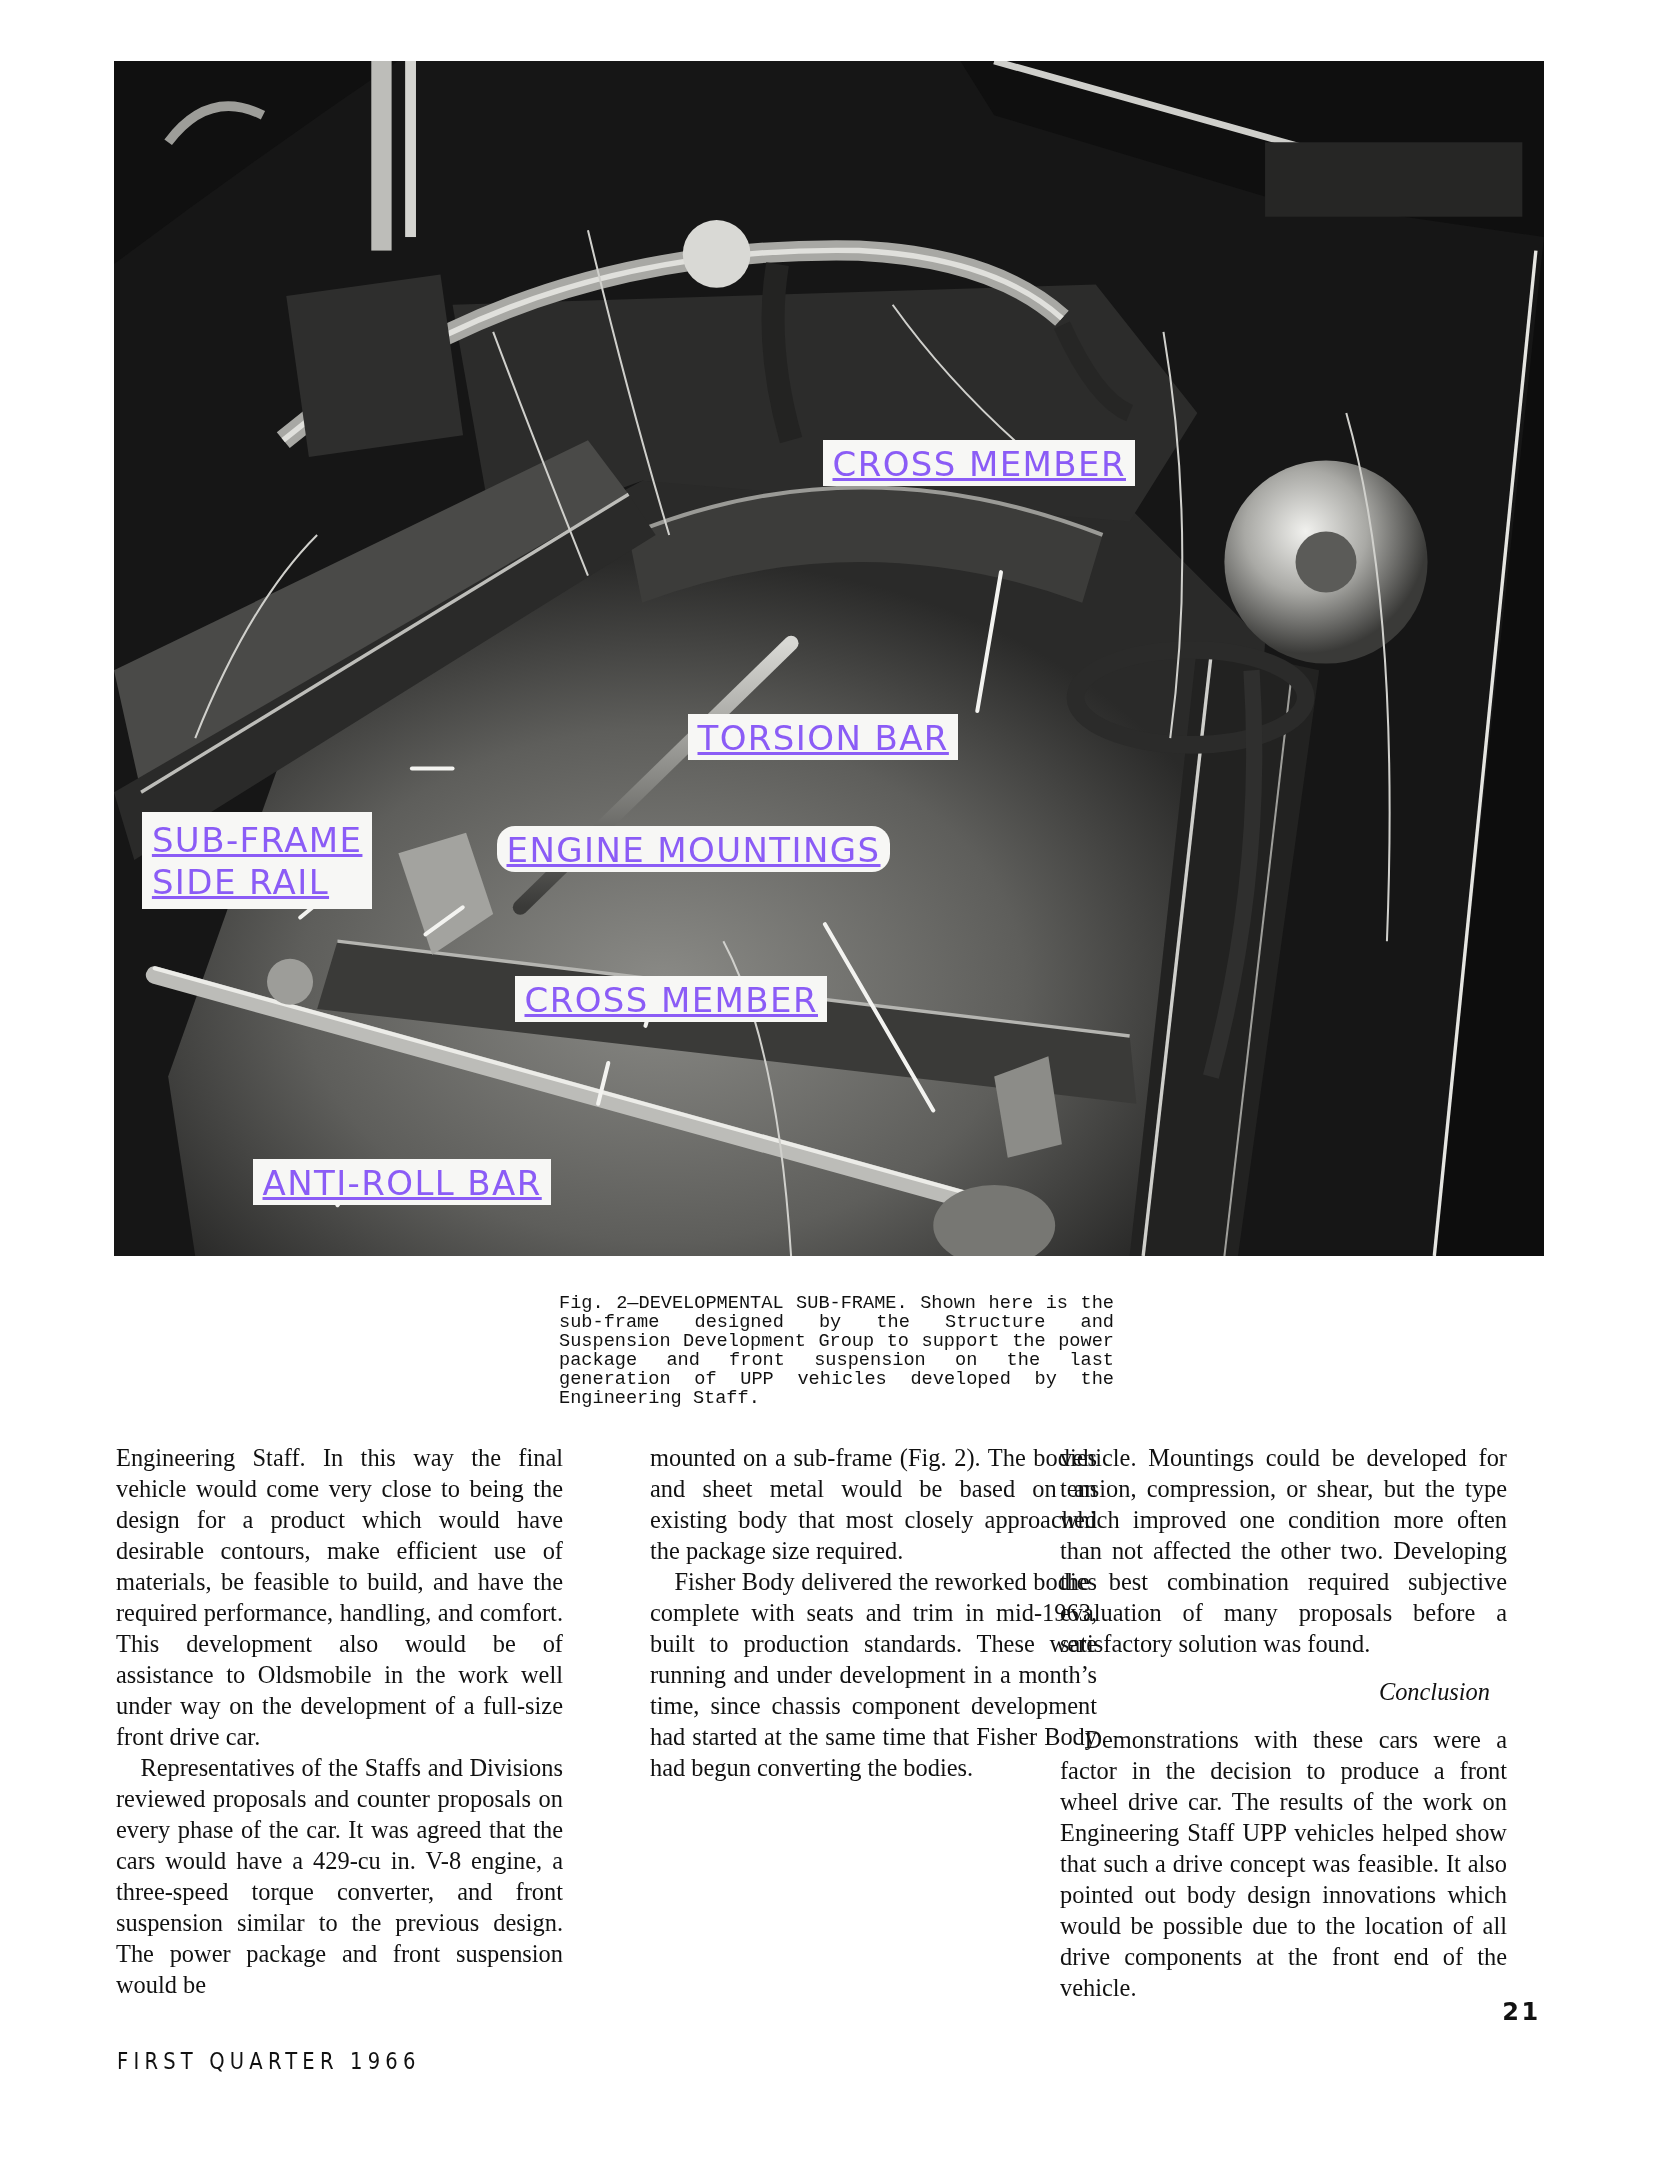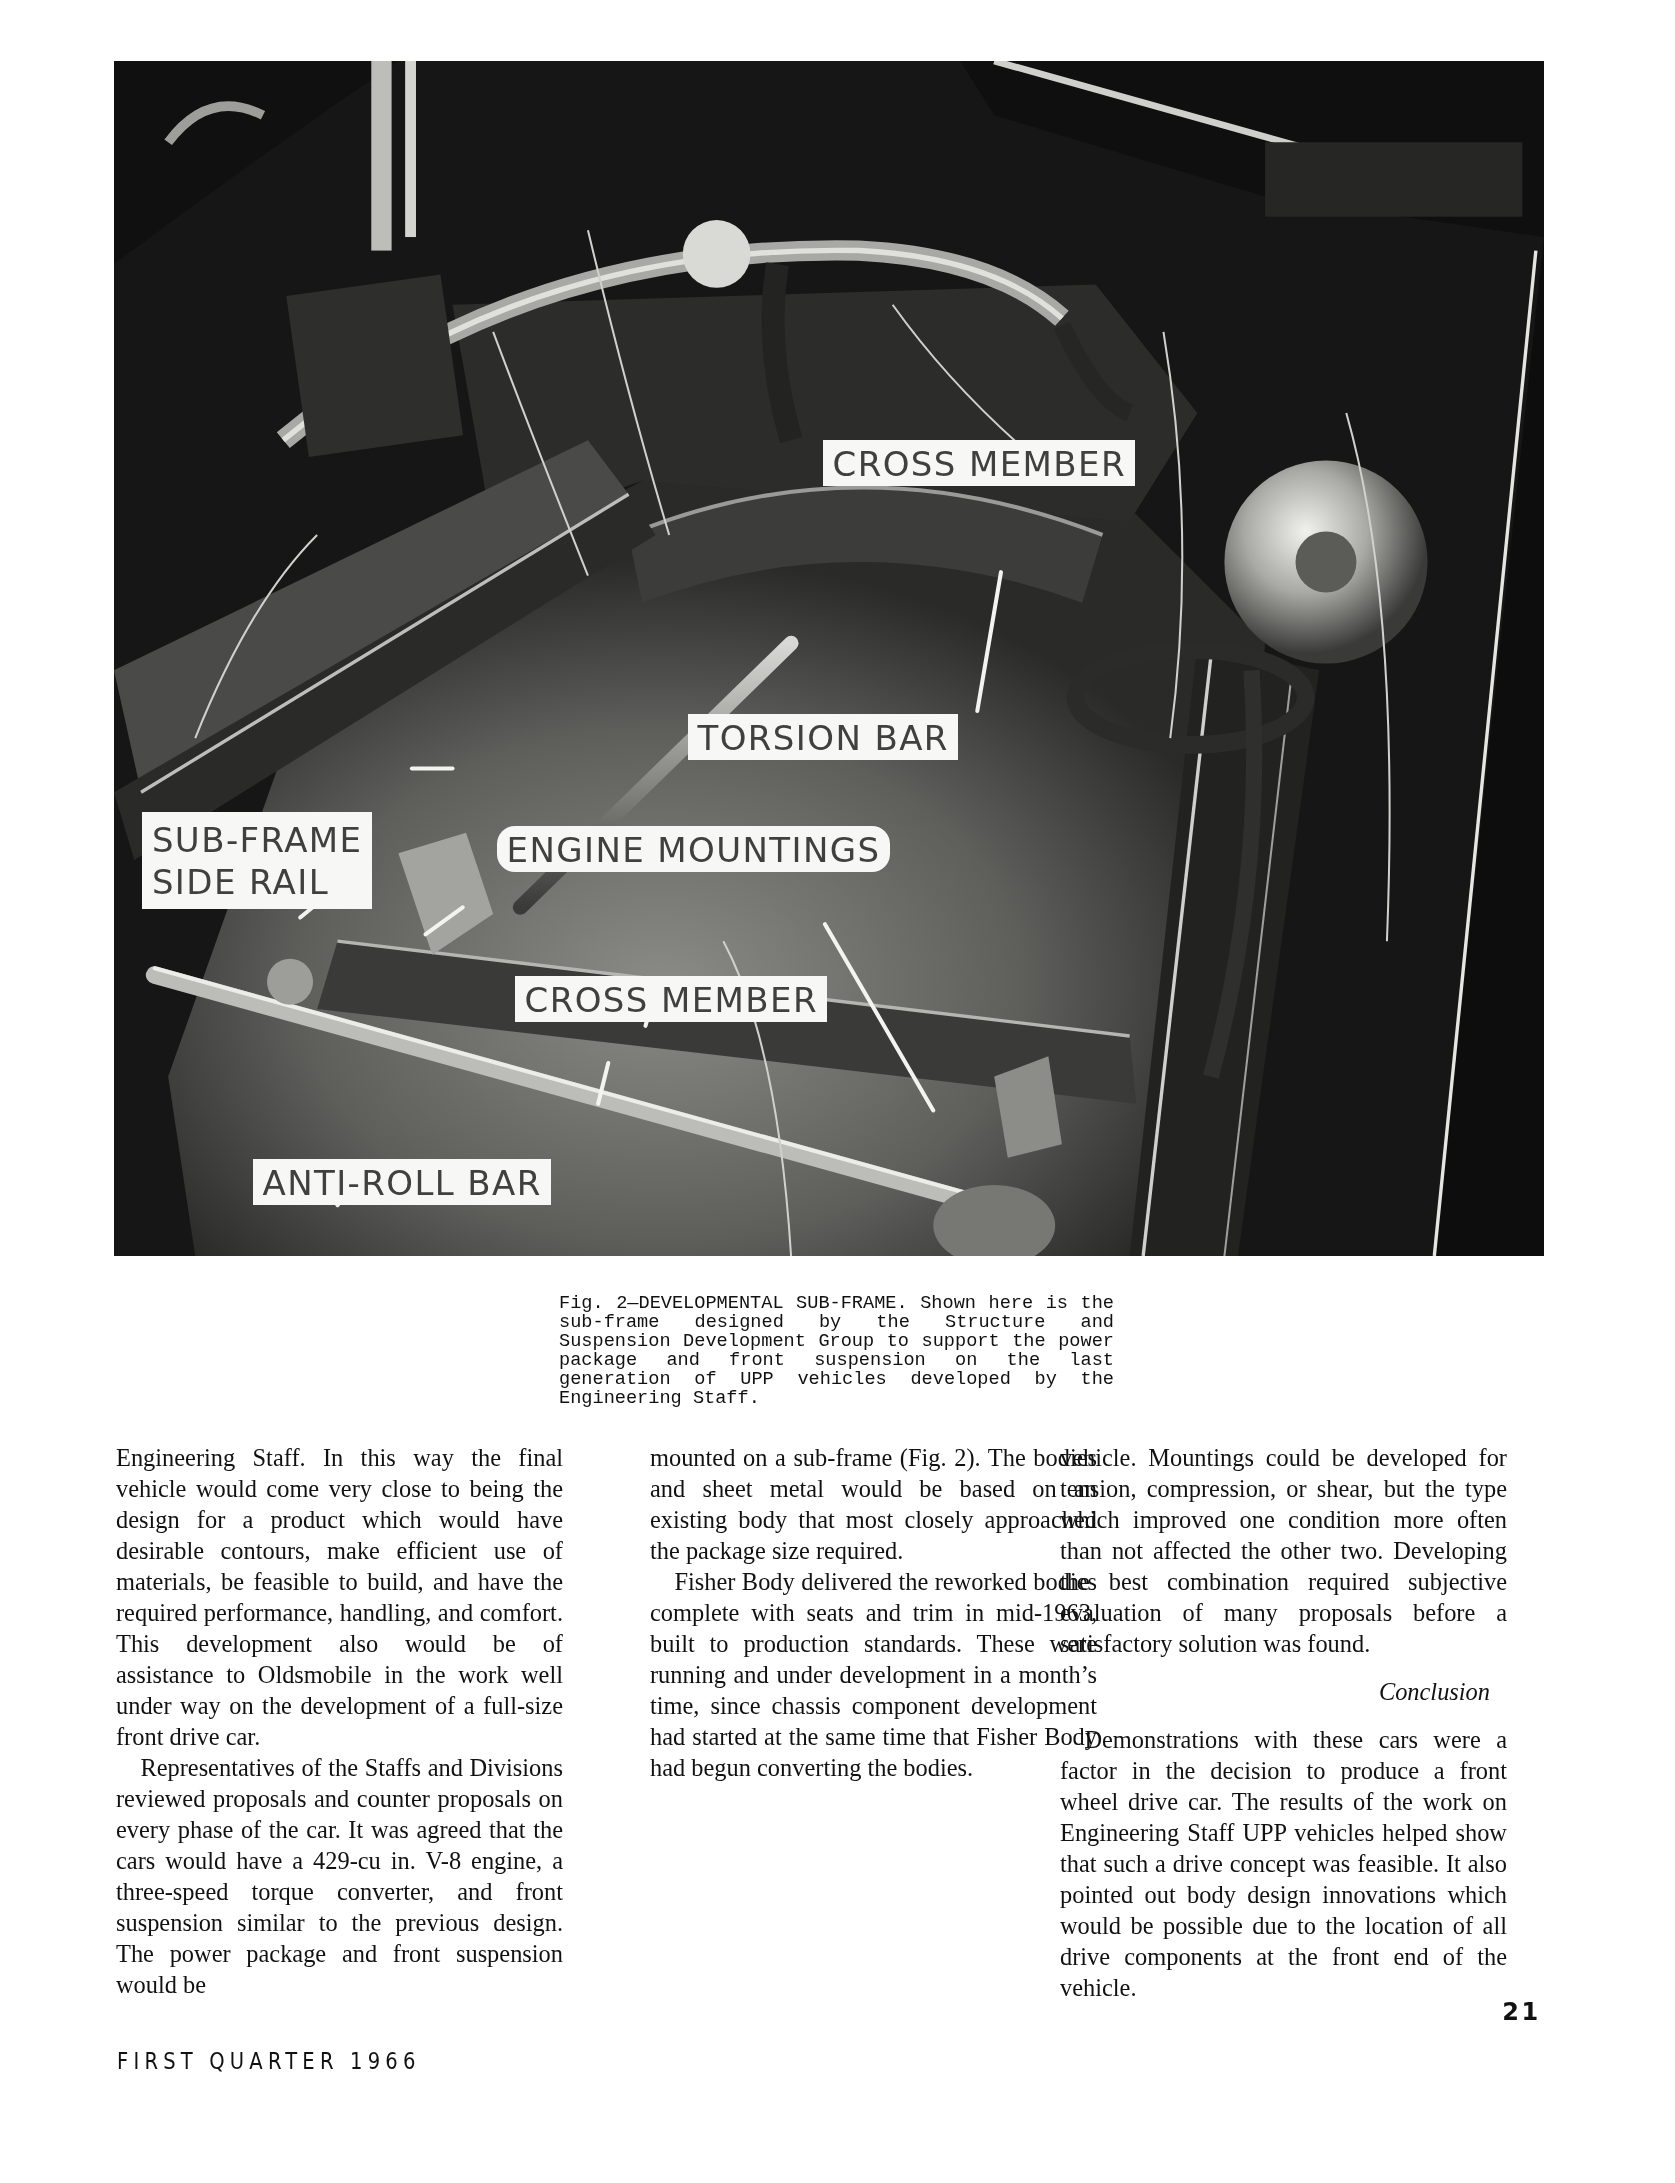--- a/index.html
+++ b/index.html
@@ -8,24 +8,24 @@
       overflow: hidden; color: #111;
       font-family: "Liberation Serif", "DejaVu Serif", serif;
     }
     
     .photo {
       position: absolute; left: 114px; top: 61px; width: 1430px; height: 1195px;
       background: #1b1b1b; overflow: hidden;
     }
     .photo svg { position: absolute; left: 0; top: 0; width: 100%; height: 100%; }
     .label {
-      position: absolute; background: #f7f7f5; color: #404040;
+      position: absolute; background: #f7f7f5; color: #8b5cf6;
       font-family: "DejaVu Sans", "Liberation Sans", sans-serif;
       font-size: 34px; letter-spacing: 1.4px; line-height: 1;
-      padding: 6.8px 9.5px 5.4px 9.5px; white-space: nowrap; font-weight: 400;
+      padding: 6.8px 9.5px 5.4px 9.5px; white-space: nowrap; font-weight: 400; text-decoration: underline;
     }
     .label.two-line { white-space: pre-line; line-height: 1.25; text-align: left; }
 
     
     .caption {
       position: absolute; left: 559px; top: 1294px; width: 555px;
       font-size: 18.6px; line-height: 19px; text-align: justify;
       font-family: Liberation Mono, monospace;
     }
 

